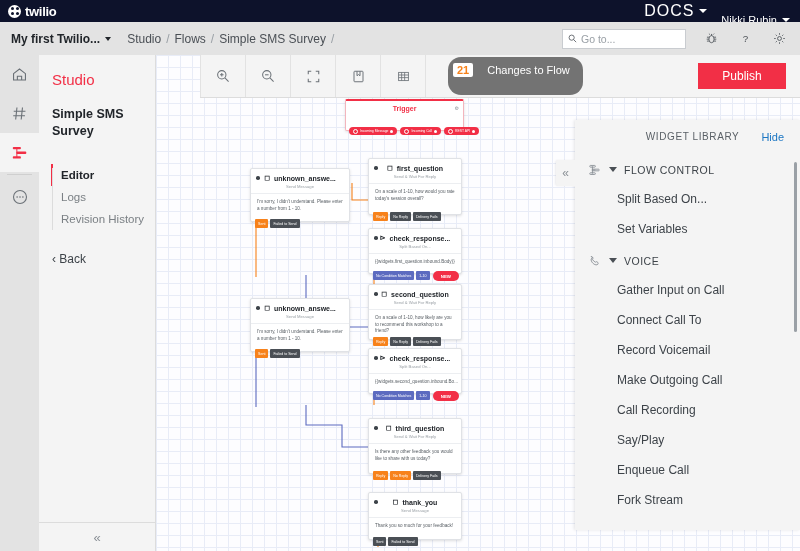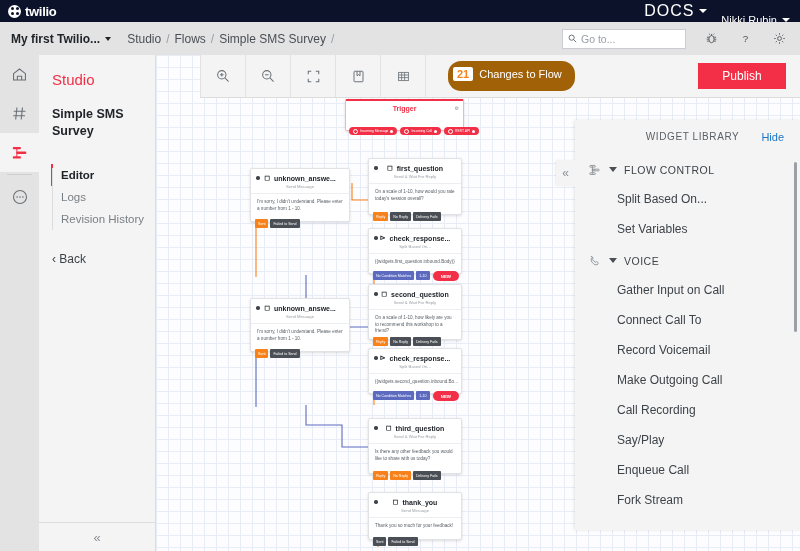--- a/index.html
+++ b/index.html
@@ -68,22 +68,22 @@
             linear-gradient(to right,#e8ecf7 1px,transparent 1px),
             linear-gradient(to bottom,#e8ecf7 1px,transparent 1px);
           background-size:12px 12px;}
 
   
   .toolbar{position:absolute;left:200px;top:55px;width:600px;height:42px;background:#f4f4f4;
            border-bottom:1px solid #dcdcdc;display:flex;align-items:center;z-index:30;}
   .tool{width:44px;height:42px;display:flex;align-items:center;justify-content:center;color:#6b7177;
         border-right:1px solid #e2e2e2;}
   .tool:first-child{border-left:1px solid #e2e2e2;}
-  .changes{margin-left:22px;height:26px;border-radius:13px;background:#a16207;color:#fff;display:flex;
-           align-items:center;gap:6px;padding:0 13px 4px 5px;font-size:11px;}
+  .changes{margin-left:22px;height:26px;border-radius:13px;background:#737373;color:#fff;display:flex;
+           align-items:center;gap:14px;padding:0 13px 12px 5px;font-size:11px;}
   .changes .cnt{background:#fff;color:#f7821b;font-weight:bold;border-radius:2px;padding:1px 4px;font-size:11px;}
   .publish{margin-left:auto;margin-right:14px;background:#f22f46;color:#fff;width:88px;height:26px;
            display:flex;align-items:center;justify-content:center;font-size:12px;}
 
   
   .wlib{position:absolute;right:0;top:120px;width:225px;height:410px;background:#f4f4f4;
         box-shadow:-1px 0 3px rgba(0,0,0,.10);z-index:25;}
   .wlib-head{height:33px;display:flex;align-items:center;justify-content:flex-end;gap:22px;padding-right:16px;}
   .wlib-title{font-size:10px;letter-spacing:.6px;color:#5a6066;}
   .wlib-hide{font-size:11px;color:#1b76c3;}

